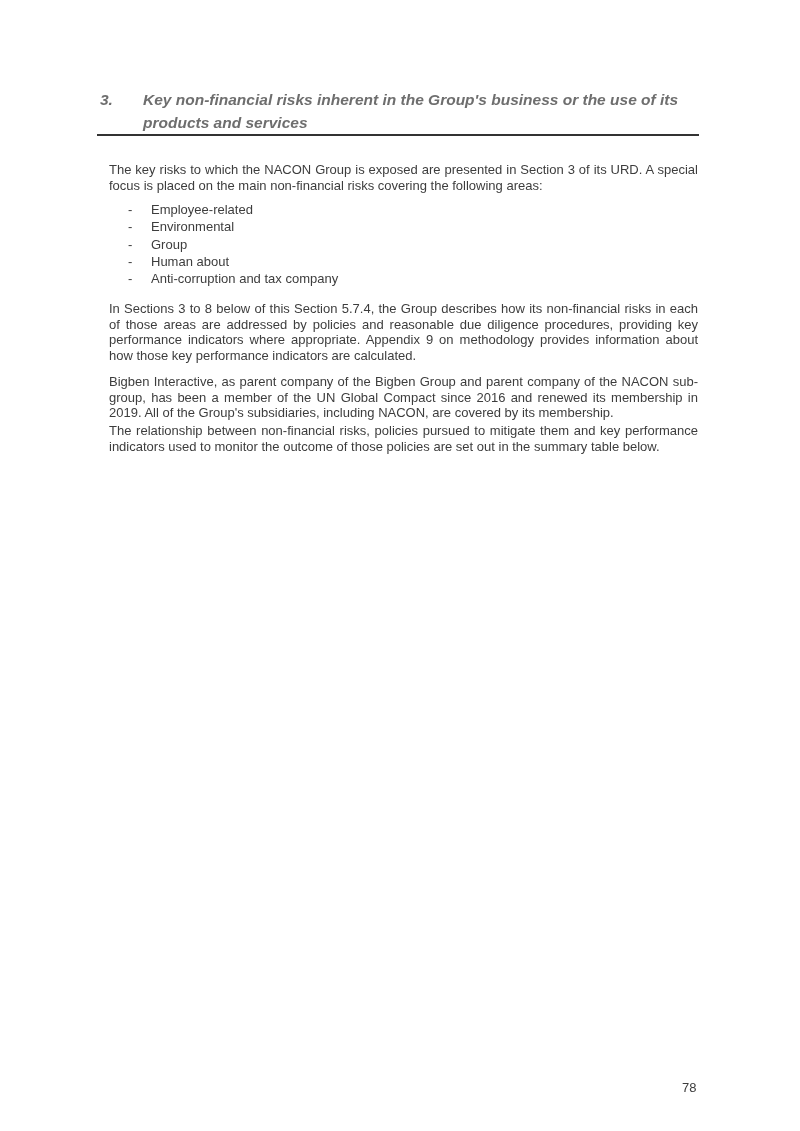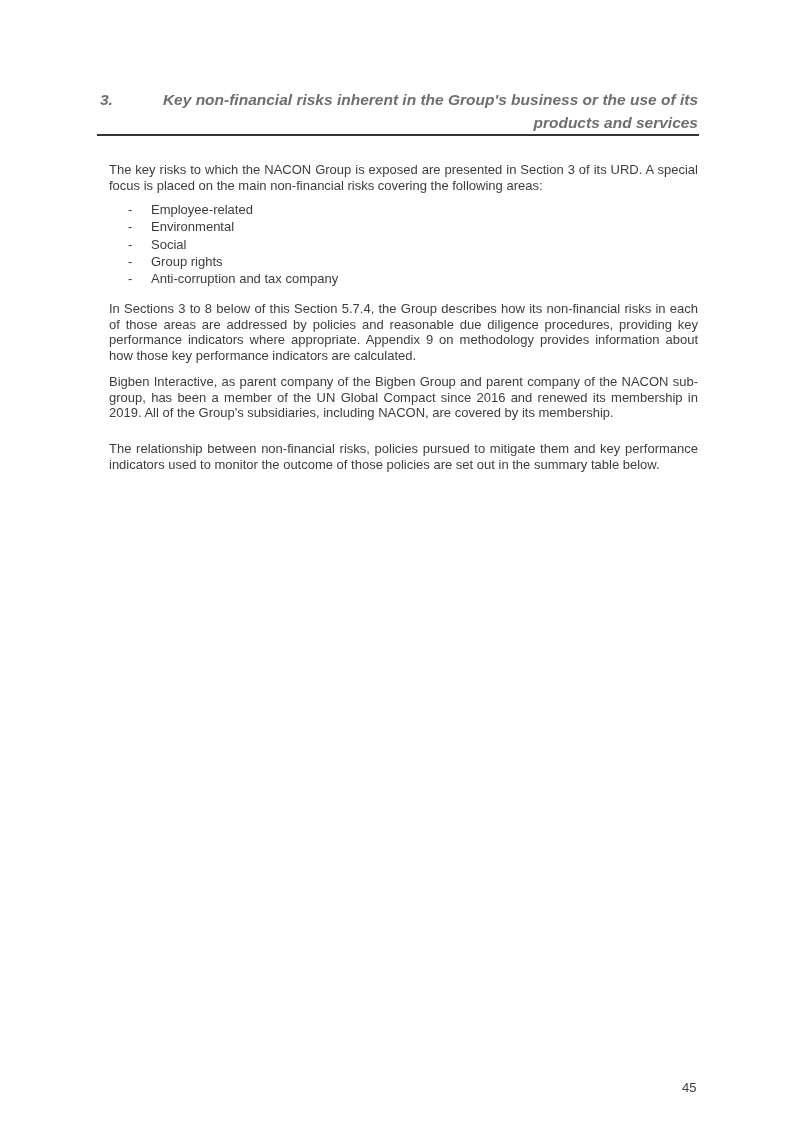--- a/index.html
+++ b/index.html
@@ -28,21 +28,20 @@
     line-height: 23px;
     font-weight: bold;
     font-style: italic;
   }
   .heading-number {
     flex: 0 0 43px;
   }
   .heading-title {
     flex: 0 1 auto;
     max-width: 555px;
-    text-align: right;
   }
   .heading-rule {
     position: absolute;
     left: 97px;
     top: 134px;
     width: 602px;
     height: 0;
     border: none;
     border-top: 2px solid var(--rule-color, #333333);
     margin: 0;
@@ -54,21 +53,21 @@
     width: 589px;
     margin: 0;
     color: var(--body-color, #3d3d3d);
     font-size: 13px;
     line-height: 15.5px;
     text-align: justify;
   }
   .par-intro   { top: 162px; }
   .par-detail  { top: 301px; }
   .par-compact { top: 374px; }
-  .par-summary { top: 441px; }
+  .par-summary { top: 423px; }
   
   .risk-list {
     position: absolute;
     left: 128px;
     top: 201px;
     margin: 0;
     padding: 0;
     list-style: none;
     color: var(--body-color, #3d3d3d);
     font-size: 13px;
@@ -108,33 +107,33 @@
     <li>
       <span class="risk-dash">-</span>
       <span>Employee-related</span>
     </li>
     <li>
       <span class="risk-dash">-</span>
       <span>Environmental</span>
     </li>
     <li>
       <span class="risk-dash">-</span>
-      <span>Social</span>
+      <span>Group</span>
     </li>
     <li>
       <span class="risk-dash">-</span>
-      <span>Group rights</span>
+      <span>Human about</span>
     </li>
     <li>
       <span class="risk-dash">-</span>
       <span>Anti-corruption and tax company</span>
     </li>
   </ul>
 
   <p class="body-par par-detail">In Sections 3 to 8 below of this Section 5.7.4, the Group describes how its non-financial risks in each of those areas are addressed by policies and reasonable due diligence procedures, providing key performance indicators where appropriate. Appendix 9 on methodology provides information about how those key performance indicators are calculated.</p>
 
   <p class="body-par par-compact">Bigben Interactive, as parent company of the Bigben Group and parent company of the NACON sub-group, has been a member of the UN Global Compact since 2016 and renewed its membership in 2019. All of the Group's subsidiaries, including NACON, are covered by its membership.</p>
 
   <p class="body-par par-summary">The relationship between non-financial risks, policies pursued to mitigate them and key performance indicators used to monitor the outcome of those policies are set out in the summary table below.</p>
 
-  <div class="page-number">45</div>
+  <div class="page-number">78</div>
 
 </div>
 
 </body></html>

